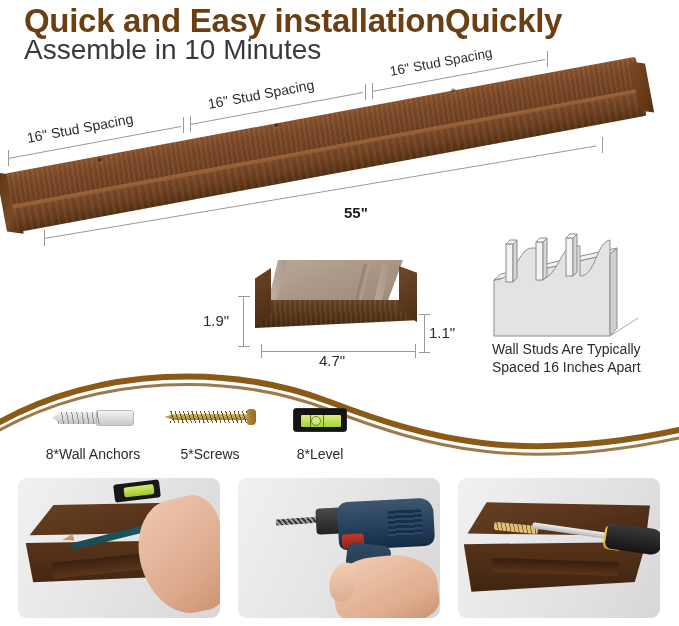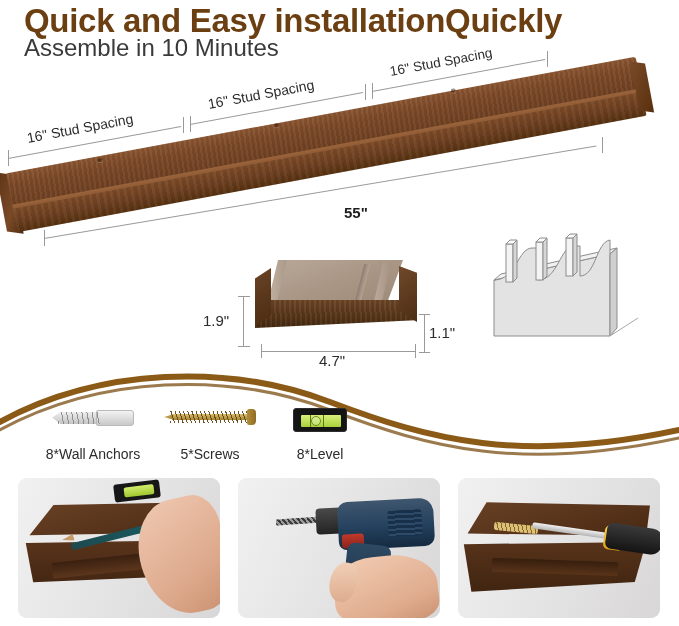--- a/index.html
+++ b/index.html
@@ -15,21 +15,21 @@
   
   .title {
     position:absolute; left:24px; top:2px;
     font-size:33px; font-weight:bold;
     color:#6b3f12;
     letter-spacing:-0.3px;
     white-space:nowrap;
   }
   .subtitle {
     position:absolute; left:24px; top:34px;
-    font-size:24px; font-weight:normal;
+    font-size:28px; font-weight:normal;
     color:#3a3a3a;
     white-space:nowrap;
   }
 
   
   .shelf-area { position:absolute; left:0; top:58px; width:679px; height:200px; }
 
   .shelf-wrap {
     position:absolute; left:10px; top:95px;
     width:640px; height:80px;
@@ -427,20 +427,24 @@
       <polygon points="36,12 40,8 47,8 43,12" fill="#fbfbfb" stroke="#8c8c8c" stroke-width="1"></polygon>
       <polygon points="43,12 47,8 47,46 43,50" fill="#d6d6d6" stroke="#8c8c8c" stroke-width="1"></polygon>
       <rect x="66" y="10" width="7" height="38" fill="#f4f4f4" stroke="#8c8c8c" stroke-width="1"></rect>
       <polygon points="66,10 70,6 77,6 73,10" fill="#fbfbfb" stroke="#8c8c8c" stroke-width="1"></polygon>
       <polygon points="73,10 77,6 77,44 73,48" fill="#d6d6d6" stroke="#8c8c8c" stroke-width="1"></polygon>
       <rect x="96" y="6" width="7" height="38" fill="#f4f4f4" stroke="#8c8c8c" stroke-width="1"></rect>
       <polygon points="96,6 100,2 107,2 103,6" fill="#fbfbfb" stroke="#8c8c8c" stroke-width="1"></polygon>
       <polygon points="103,6 107,2 107,40 103,44" fill="#d6d6d6" stroke="#8c8c8c" stroke-width="1"></polygon>
       <line x1="140" y1="104" x2="168" y2="86" stroke="#a8a8a8" stroke-width="1"></line>
     </svg>
+    <div class="stud-cap">
+      <div>Wall Studs Are Typically</div>
+      <div>Spaced 16 Inches Apart</div>
+    </div>
   </div>
 
   <div class="wave">
     <svg width="679" height="92" viewBox="0 0 679 92">
       <path d="M-4,52 C100,-6 230,-8 330,30 C430,68 520,92 679,58" fill="none" stroke="#8a5a16" stroke-width="6" stroke-linecap="round"></path>
       <path d="M-4,60 C100,2 230,0 330,38 C430,76 520,100 679,66" fill="none" stroke="#7a4e12" stroke-width="3" stroke-linecap="round" opacity="0.75"></path>
     </svg>
   </div>
 
   <div class="hw" style="left:38px; width:110px;">

